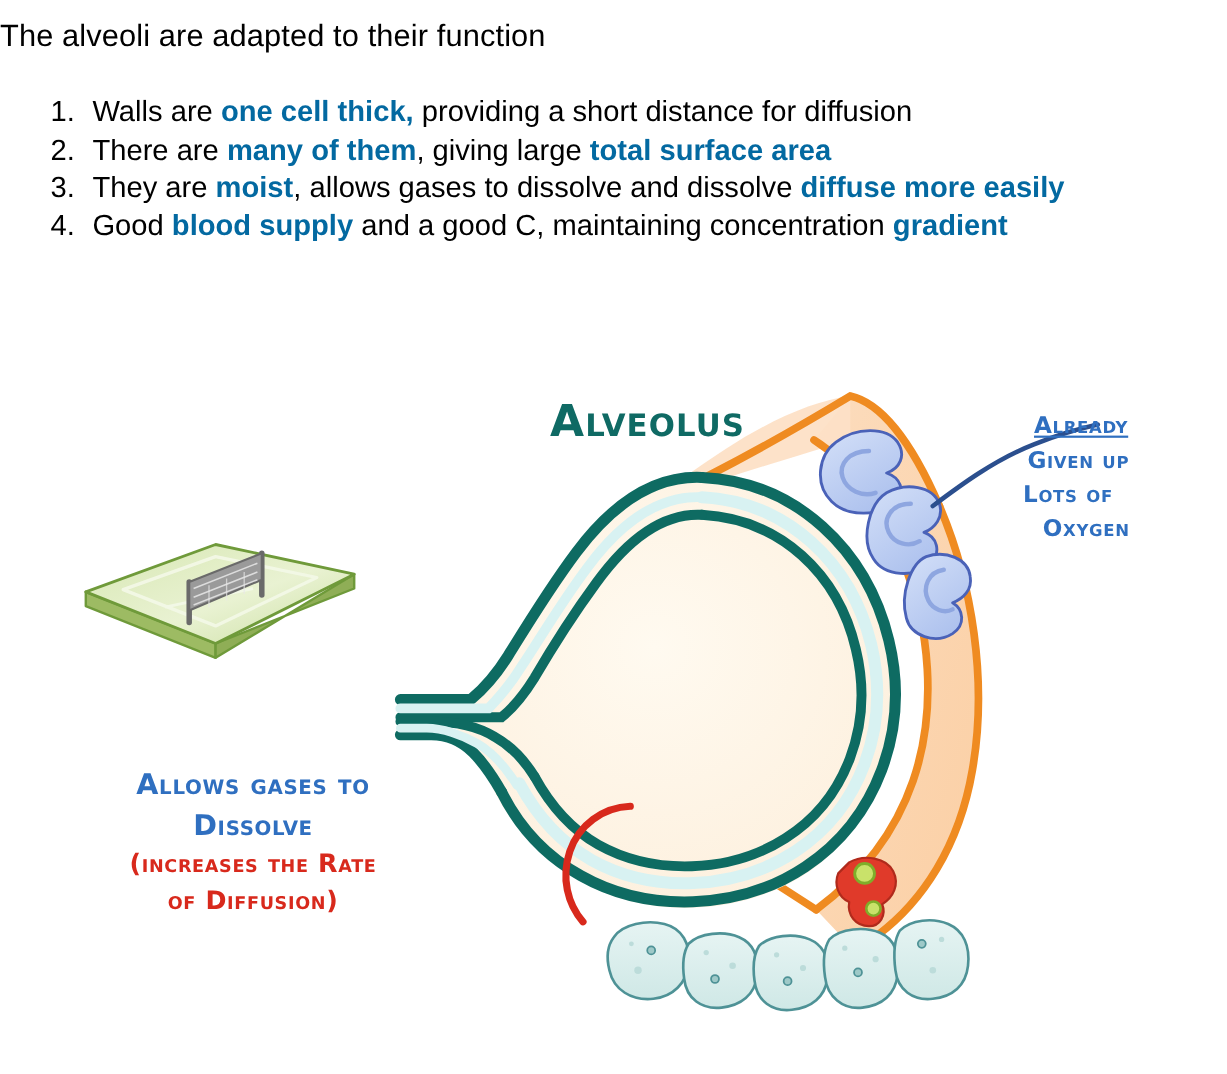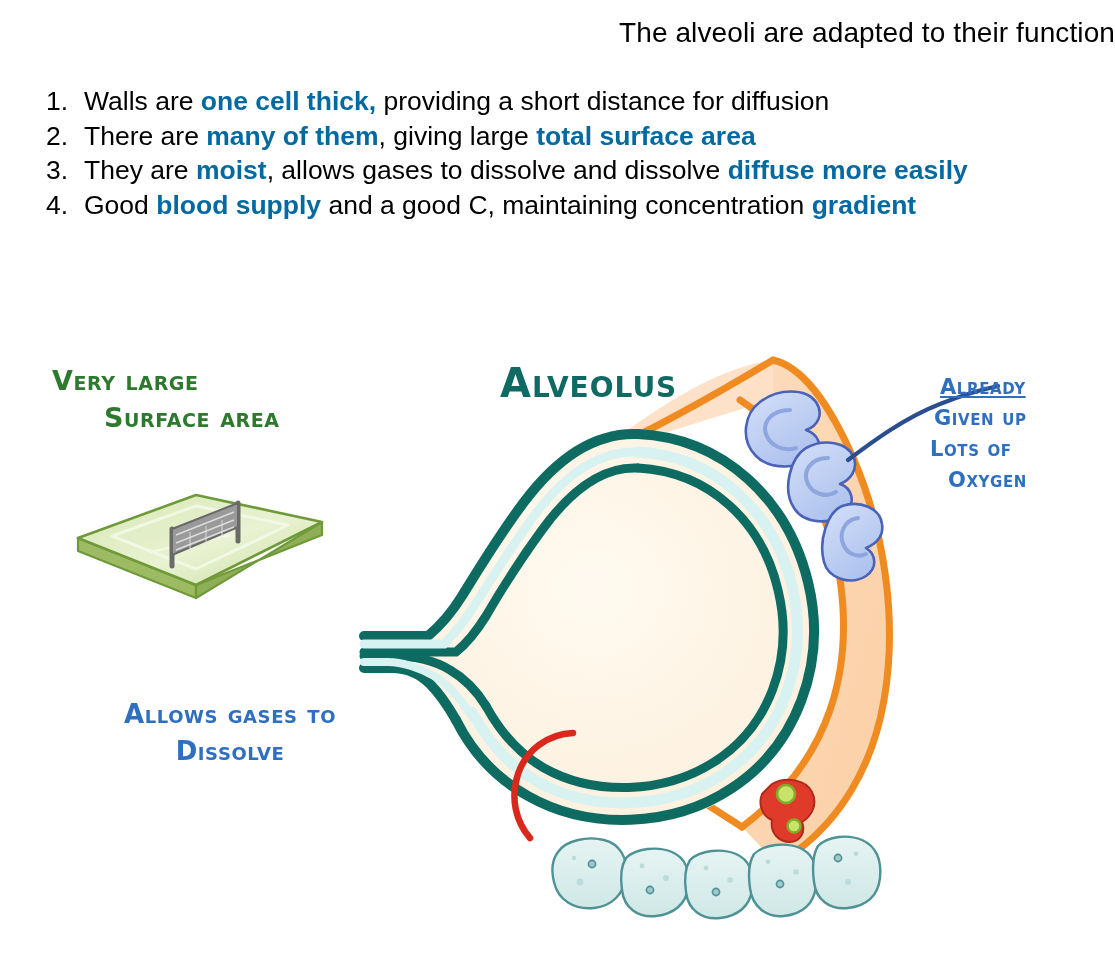--- a/index.html
+++ b/index.html
@@ -16,21 +16,21 @@
     font-family: "Liberation Sans", sans-serif;
     color: #000000;
   }
 
   
   #slide-title {
     position: absolute;
     left: 0;
     top: 16px;
     width: 1115px;
-    text-align: right;
+    text-align: left;
     font-size: 28px;
     line-height: 34px;
     font-weight: 400;
     color: #000000;
     letter-spacing: 0.1px;
   }
 
   
   #points-list {
     position: absolute;
@@ -148,30 +148,30 @@
 
 <ol id="points-list">
     <li><span class="num">1.</span><span>Walls are </span><span class="hl">one cell thick,</span><span> providing a short distance for diffusion</span></li>
     <li><span class="num">2.</span><span>There are </span><span class="hl">many of them</span><span>, giving large </span><span class="hl">total surface area</span></li>
     <li><span class="num">3.</span><span>They are </span><span class="hl">moist</span><span>, allows gases to dissolve and dissolve </span><span class="hl">diffuse more easily</span></li>
     <li><span class="num">4.</span><span>Good </span><span class="hl">blood supply</span><span> and a good C, maintaining concentration </span><span class="hl">gradient</span></li>
   </ol>
 
 <div id="illustration">
 
-  <div class="label-block hand" id="label-surface-area">
-    <span class="l1">Very large</span>
-    <span class="l2">Surface area</span>
-  </div>
 
   <div class="label-block hand" id="label-dissolve">
     <span>Allows gases to</span><br>
     <span>Dissolve</span>
   </div>
 
+  <div class="label-block hand" id="label-rate">
+    <span>(increases the Rate</span><br>
+    <span>of Diffusion)</span>
+  </div>
 
   <div class="label-block hand" id="label-alveolus">Alveolus</div>
 
   <div class="label-block hand" id="label-oxygen">
     <span class="o1">Already</span>
     <span class="o2">Given up</span>
     <span class="o3">Lots of</span>
     <span class="o4">Oxygen</span>
   </div>
 

